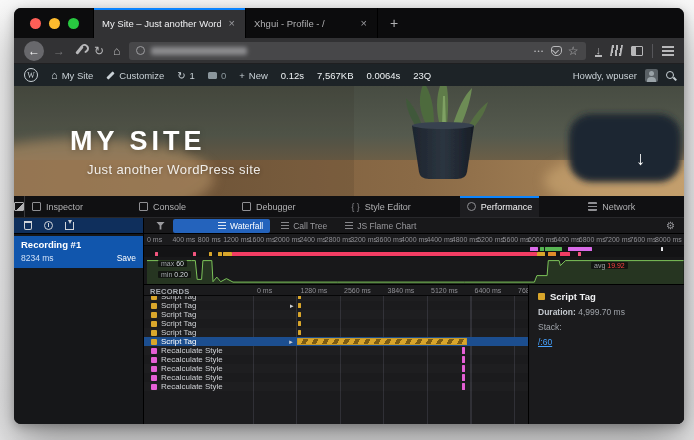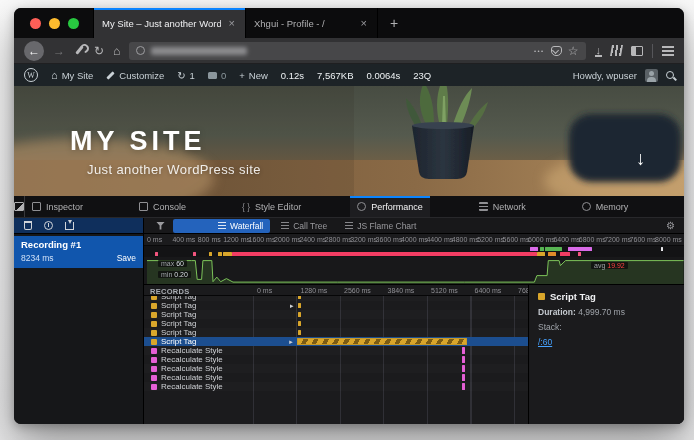--- a/index.html
+++ b/index.html
@@ -282,20 +282,24 @@
     <div id="dtTabsHost" style="display:flex;align-items:stretch;gap:42px;">
         <div class="dt-tab">
           <span class="dt-ico box"></span>
           <span>Inspector</span>
         </div>
         <div class="dt-tab">
           <span class="dt-ico box"></span>
           <span>Console</span>
         </div>
         <div class="dt-tab">
+          <span class="dt-ico box"></span>
+          <span>Debugger</span>
+        </div>
+        <div class="dt-tab">
           <span class="dt-ico braces">{ }</span>
           <span>Style Editor</span>
         </div>
         <div class="dt-tab active">
           <span class="dt-ico round"></span>
           <span>Performance</span>
         </div>
         <div class="dt-tab">
           <span class="dt-ico lines"></span>
           <span>Network</span>

